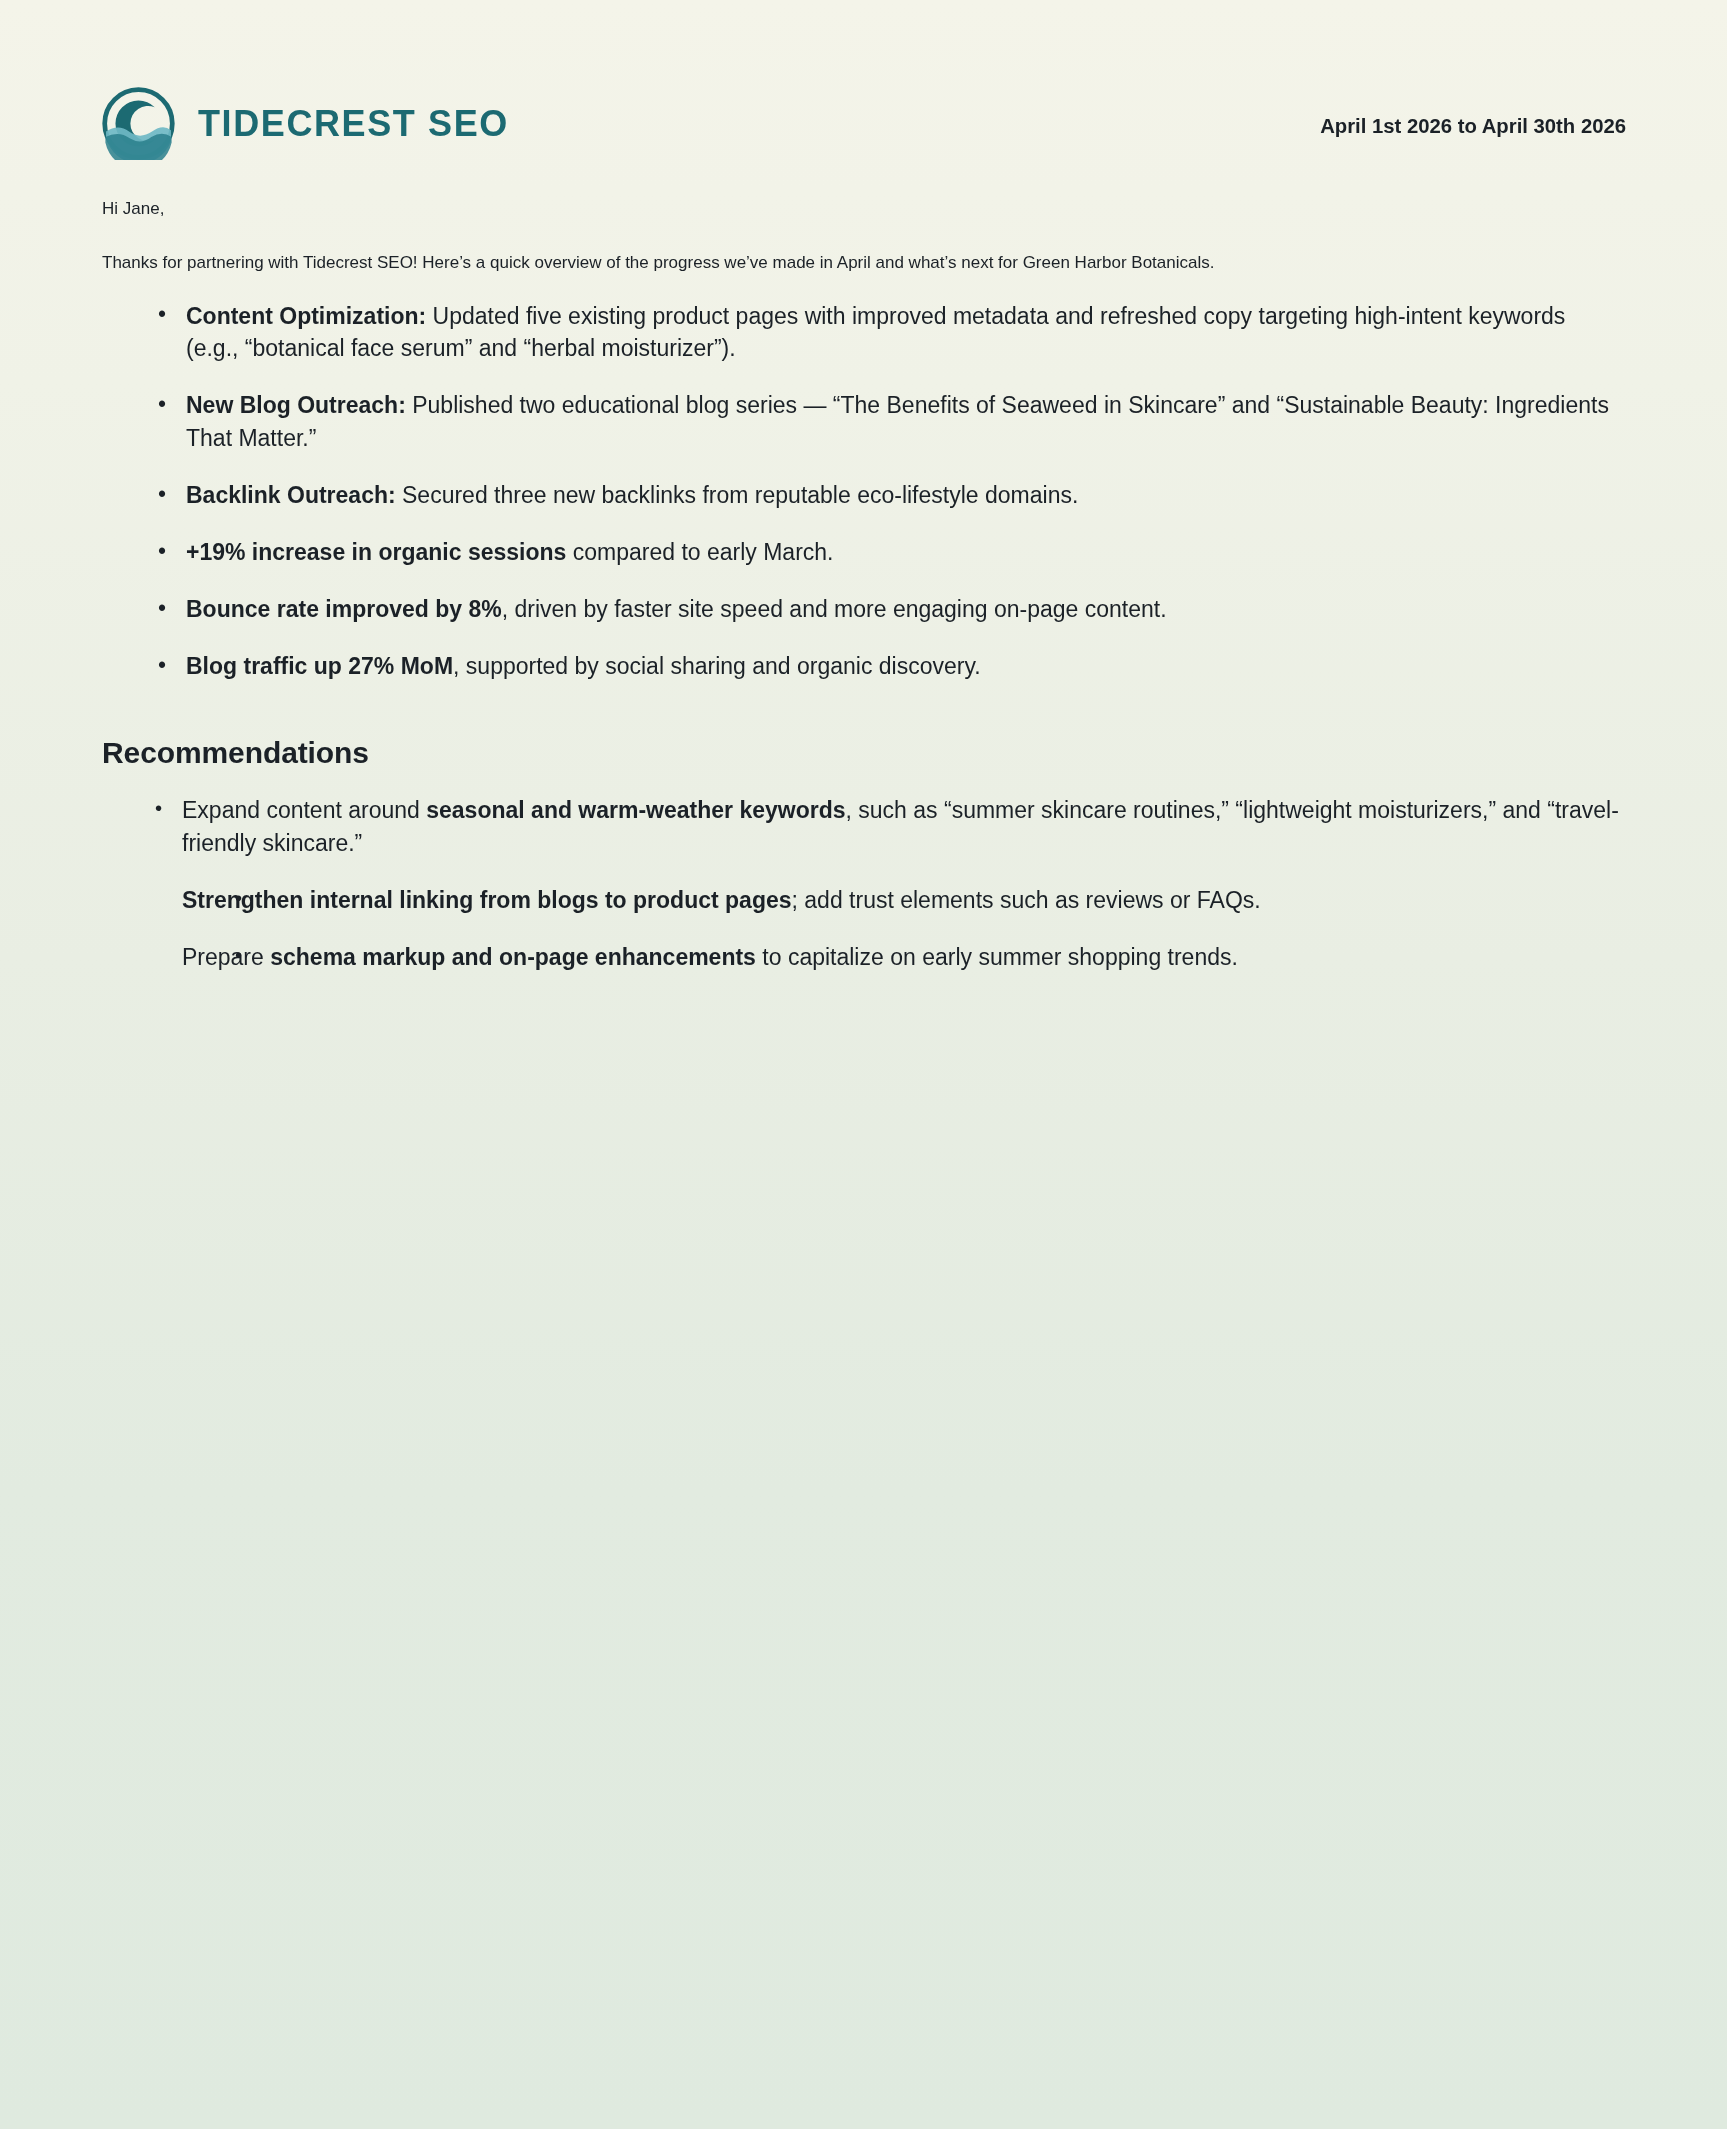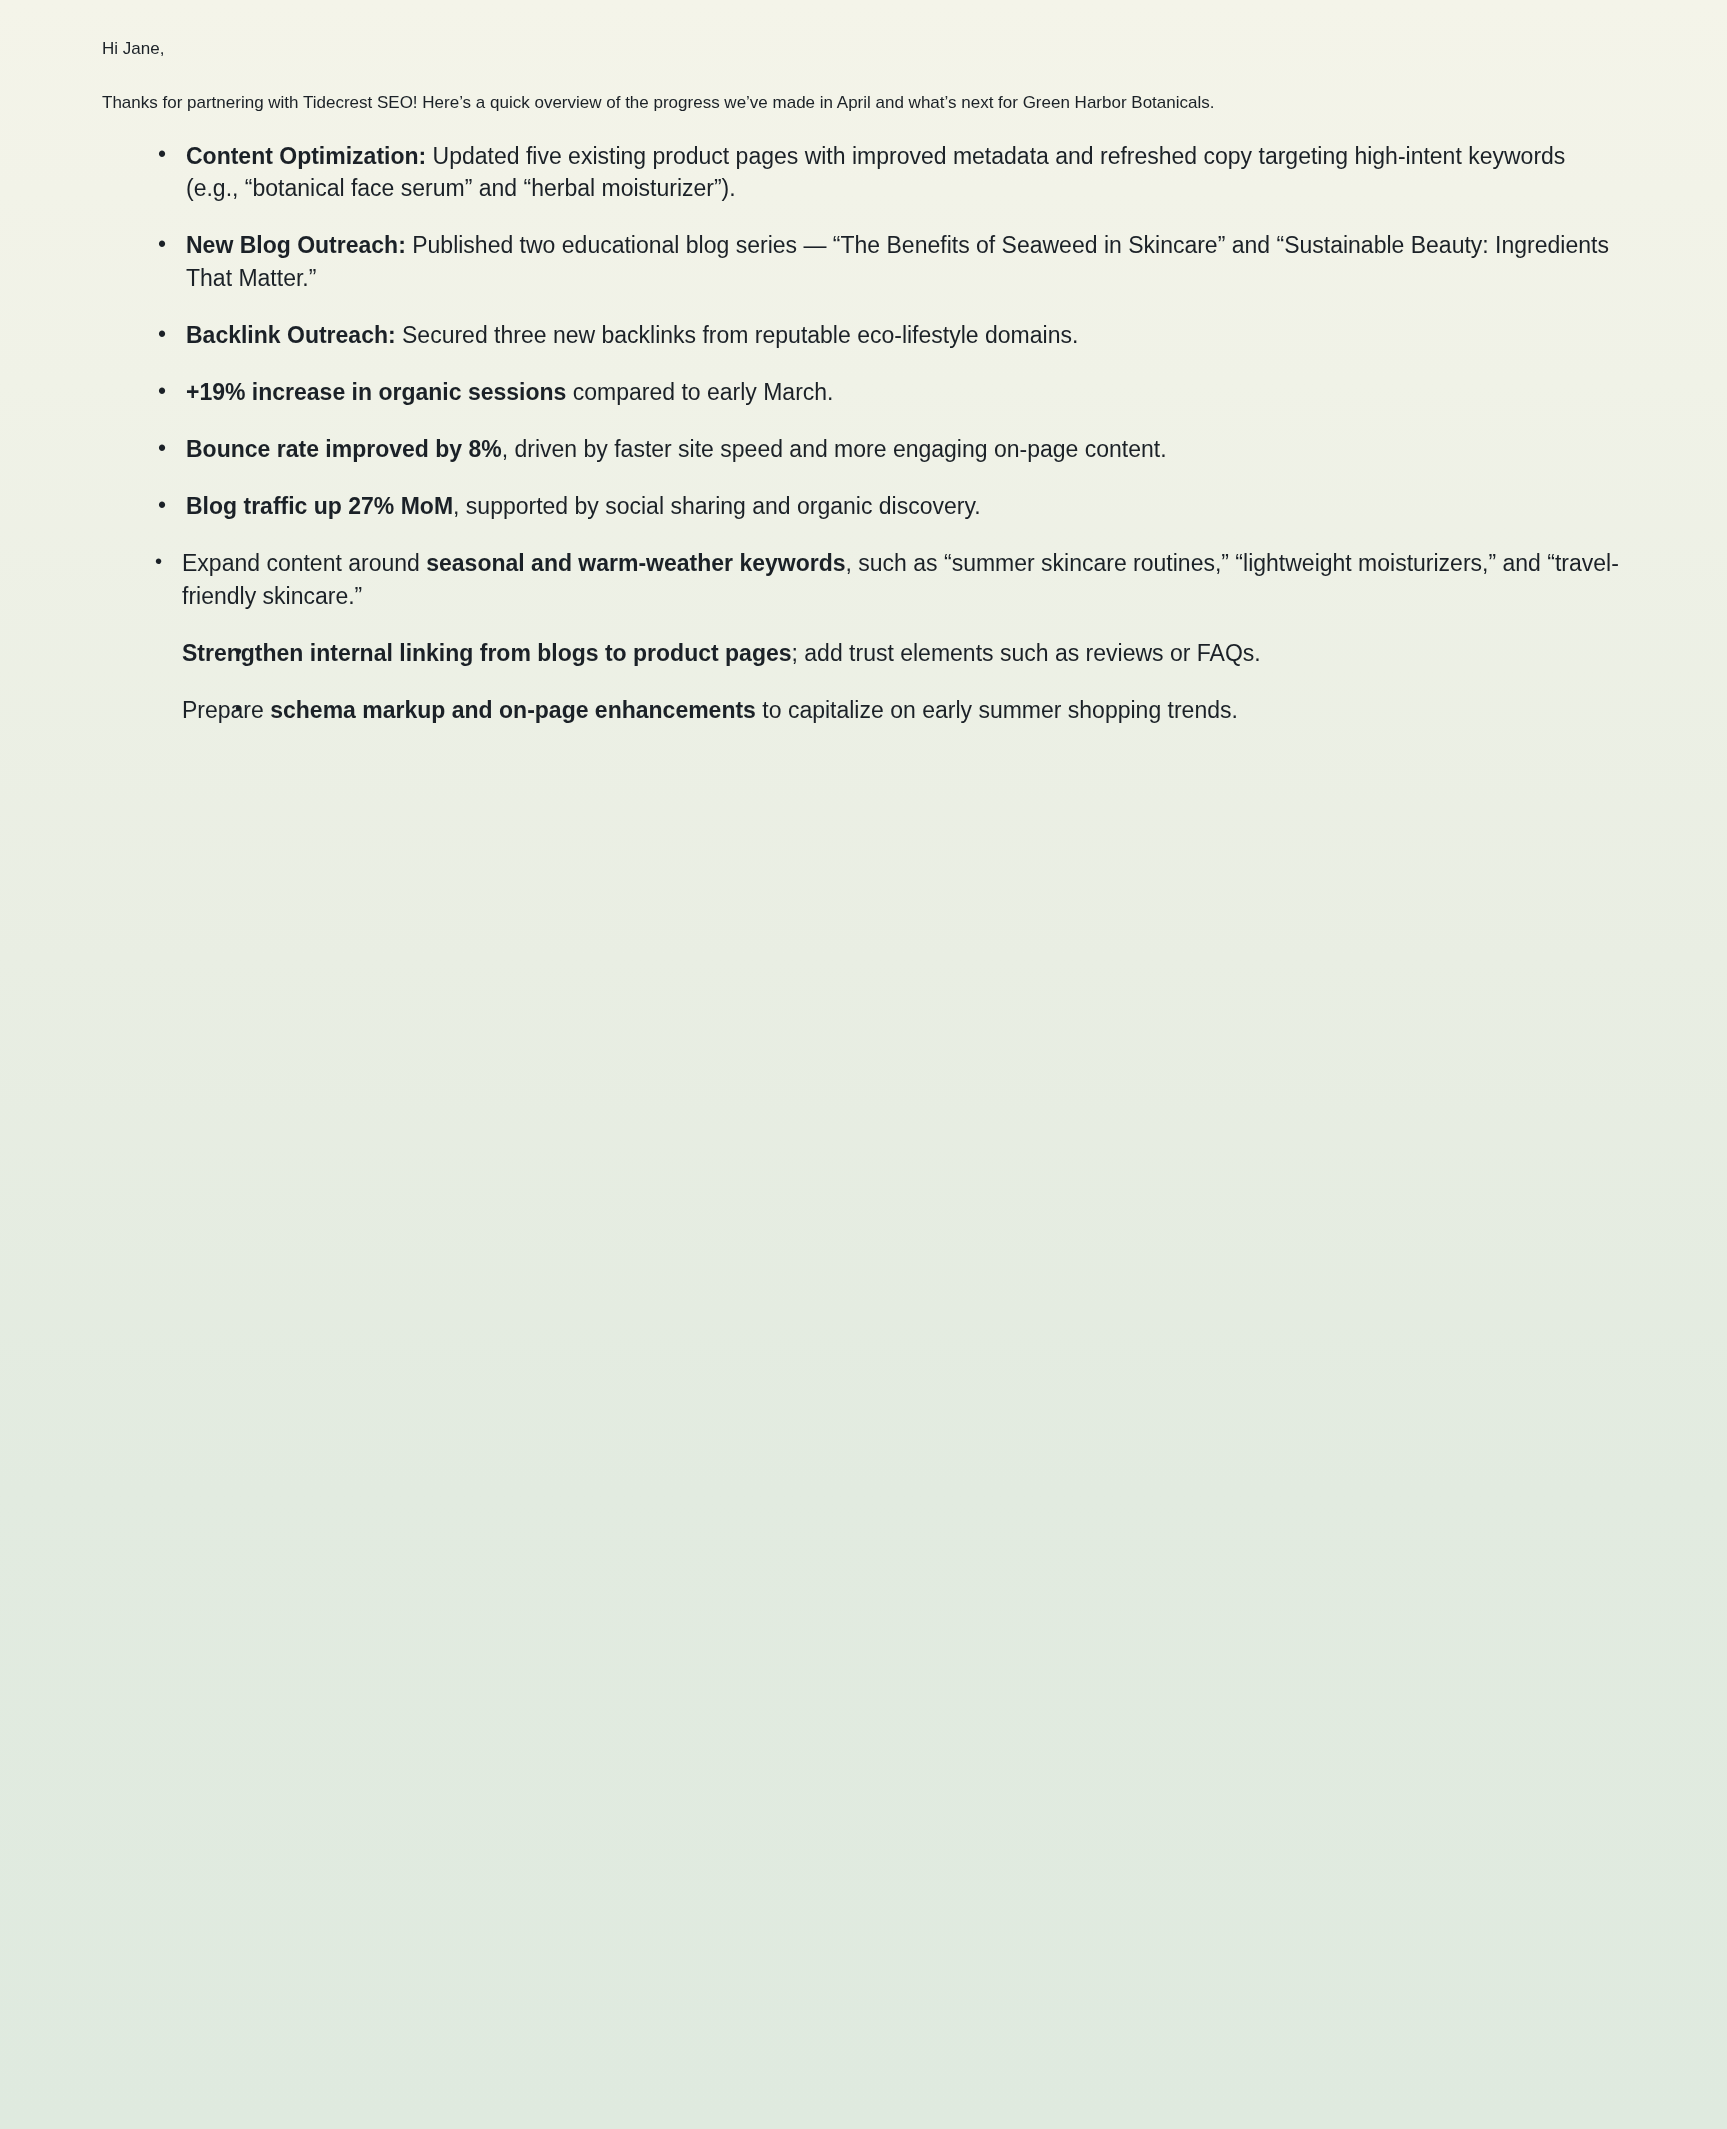--- a/index.html
+++ b/index.html
@@ -118,39 +118,54 @@
   ul.bullets.recs li.hang::before {
     left: 53px;
   }
   b, strong { font-weight: bold; }
 </style>
 </head>
 <body>
 
 <div class="page">
 
+  <div class="header">
+    <div class="brand">
+      <span class="logo">
+        <svg viewBox="0 0 108 108" width="73" height="73" aria-hidden="true">
+          <circle cx="54" cy="54" r="50" fill="none" stroke="#1c6a72" stroke-width="7"></circle>
+          <path d="M78 30 A34 34 0 1 0 78 78 A26 26 0 1 1 78 30 Z" fill="#1c6a72"></path>
+          <path d="M6 66 q18 -12 34 0 q16 12 34 0 q16 -12 28 -2 l0 16 a50 50 0 0 1 -96 -6 Z" fill="#6fb8c4" opacity="0.92"></path>
+          <path d="M5 74 q20 -10 36 2 q16 10 32 -2 q16 -10 30 0 l0 8 a50 50 0 0 1 -98 0 Z" fill="#2a7f8c" opacity="0.85"></path>
+        </svg>
+      </span>
+      <span class="brand-name">TIDECREST SEO</span>
+    </div>
+    <div class="date-range">April 1st 2026 to April 30th 2026</div>
+  </div>
 
   <div class="content">
 
 
     <p class="para greeting">Hi Jane,</p>
     <p class="para">Thanks for partnering with Tidecrest SEO! Here’s a quick overview of the progress we’ve made in April and what’s next for Green Harbor Botanicals.</p>
 
     <ul class="bullets">
       <li><b>Content Optimization:</b><span> Updated five existing product pages with improved metadata and refreshed copy targeting high-intent keywords (e.g., “botanical face serum” and “herbal moisturizer”).</span></li>
       <li><b>New Blog Outreach:</b><span> Published two educational blog series — “The Benefits of Seaweed in Skincare” and “Sustainable Beauty: Ingredients That Matter.”</span></li>
       <li><b>Backlink Outreach:</b><span> Secured three new backlinks from reputable eco-lifestyle domains.</span></li>
     </ul>
 
     <ul class="bullets">
       <li><b>+19% increase in organic sessions</b><span> compared to early March.</span></li>
       <li><b>Bounce rate improved by 8%</b><span>, driven by faster site speed and more engaging on-page content.</span></li>
       <li><b>Blog traffic up 27% MoM</b><span>, supported by social sharing and organic discovery.</span></li>
     </ul>
 
+    <h2 class="section">Recommendations</h2>
     <ul class="bullets recs">
       <li><span>Expand content around </span><b>seasonal and warm-weather keywords</b><span>, such as “summer skincare routines,” “lightweight moisturizers,” and “travel-friendly skincare.”</span></li>
       <li class="hang"><span></span><b>Strengthen internal linking from blogs to product pages</b><span>; add trust elements such as reviews or FAQs.</span></li>
       <li class="hang"><span>Prepare </span><b>schema markup and on-page enhancements</b><span> to capitalize on early summer shopping trends.</span></li>
     </ul>
 
   </div>
 </div>
 
 

